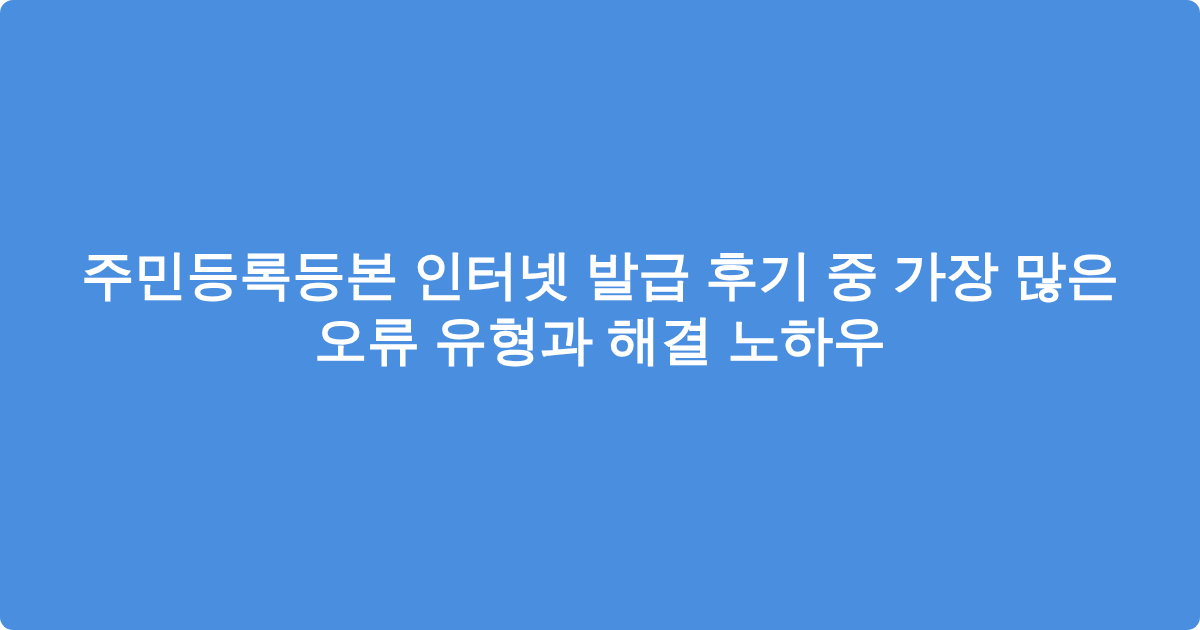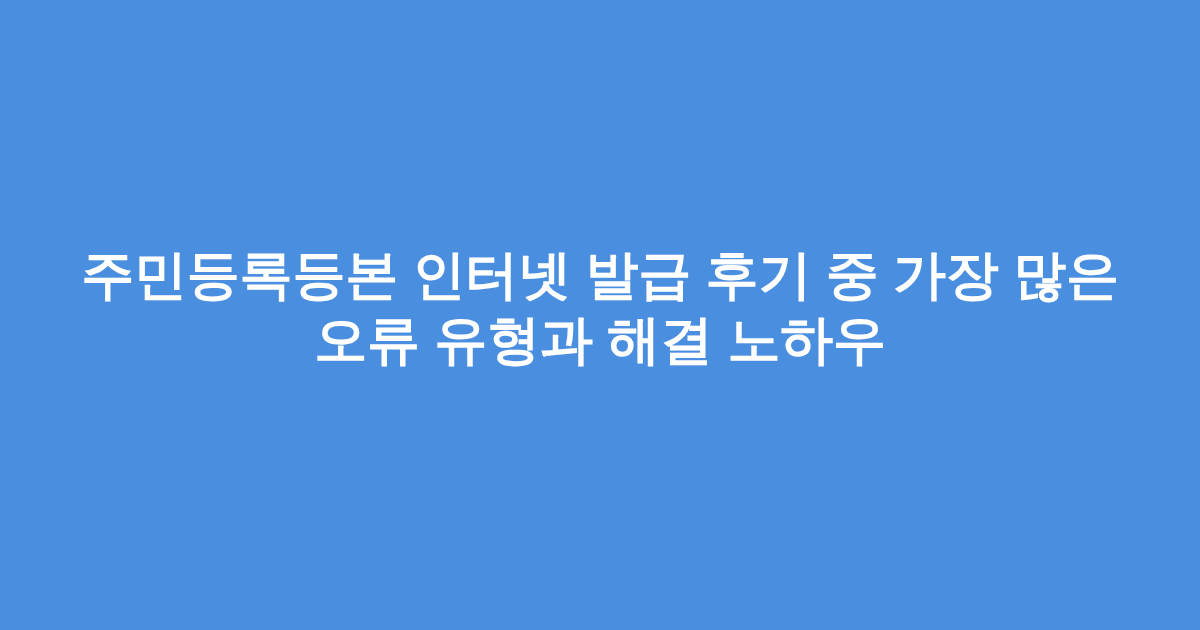--- a/index.html
+++ b/index.html
@@ -50,17 +50,17 @@
     letter-spacing: -0.2px;
     text-align: center;
     word-break: keep-all;
     white-space: normal;
     -webkit-font-smoothing: antialiased;
   }
 </style>
 </head>
 <body>
 
-<div class="banner" style="background-color: rgb(74, 142, 224);">
+<div class="banner" style="background-color: rgb(74, 142, 224); border-radius: 13px;">
   <div class="banner-inner">
     <h1 class="banner-title" style="color: rgb(255, 255, 255); text-align: center;">주민등록등본 인터넷 발급 후기 중 가장 많은 오류 유형과 해결 노하우</h1>
   </div>
 </div>
 
 </body></html>

